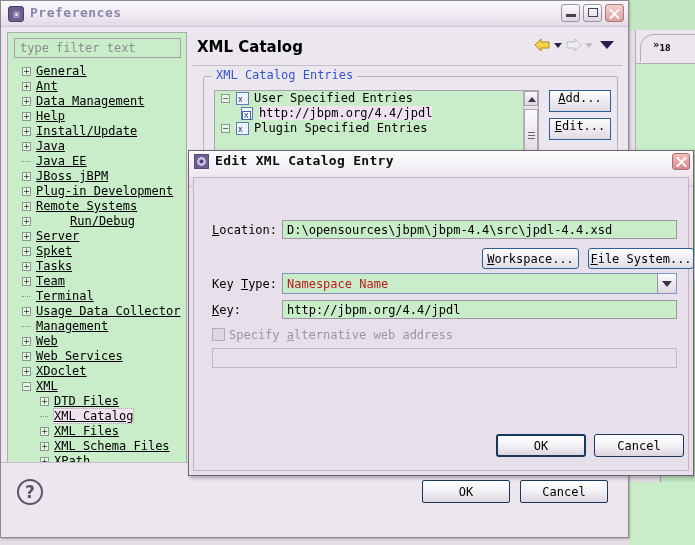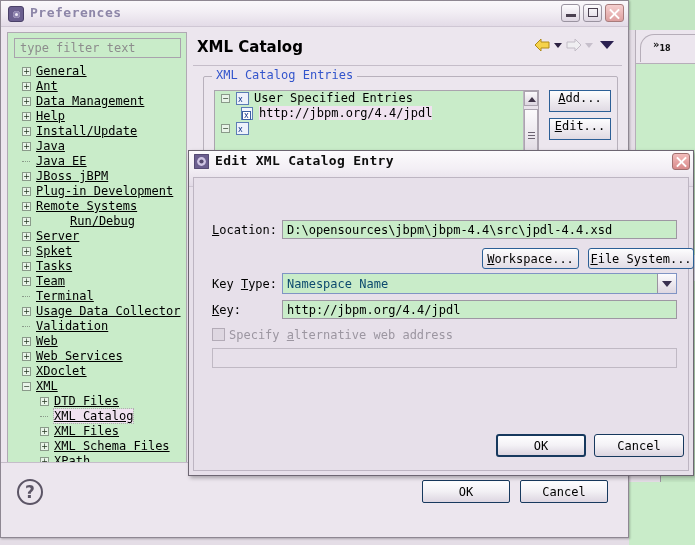--- a/index.html
+++ b/index.html
@@ -272,21 +272,21 @@
     border:1px solid #2c5f96; border-radius:3px;
     font-family:"DejaVu Sans Mono", monospace; font-size:12px; color:#000;
     display:flex; align-items:center; justify-content:center; cursor:pointer;
   }
   .dlg-btn u { text-decoration:underline; }
   #keytype-combo {
     position:absolute; left:88px; top:95px; width:395px; height:21px;
     border:1px solid #8094c4; background:#c9ecc9; display:flex;
   }
   #keytype-val {
-    flex:1; font-family:"DejaVu Sans Mono", monospace; font-size:12px; color:#0c4a6e;
+    flex:1; font-family:"DejaVu Sans Mono", monospace; font-size:12px; color:#b91c1c;
     padding:3px 0 0 4px;
   }
   #keytype-arrow {
     width:19px; background:linear-gradient(to bottom,#fcfbfd,#ded7e1);
     border-left:1px solid #9a93a0; display:flex; align-items:center; justify-content:center;
   }
   #keytype-arrow::after {
     content:""; border-left:5px solid transparent; border-right:5px solid transparent;
     border-top:6px solid #3a3050;
   }
@@ -422,21 +422,21 @@
           <div class="tnode">
             <span class="leafdots" style="left: 14px;"></span>
             <span class="lbl" style="left: 28px;">Terminal</span>
           </div>
           <div class="tnode">
             <span class="expander" style="left: 14px;">+</span>
             <span class="lbl" style="left: 28px; text-align: right;">Usage Data Collector</span>
           </div>
           <div class="tnode">
             <span class="leafdots" style="left: 14px;"></span>
-            <span class="lbl" style="left: 28px;">Validation</span>
+            <span class="lbl" style="left: 28px;">Management</span>
           </div>
           <div class="tnode">
             <span class="expander" style="left: 14px;">+</span>
             <span class="lbl" style="left: 28px;">Web</span>
           </div>
           <div class="tnode">
             <span class="expander" style="left: 14px;">+</span>
             <span class="lbl" style="left: 28px;">Web Services</span>
           </div>
           <div class="tnode">
@@ -504,20 +504,21 @@
                 <span class="xicon"></span>
                 <span class="ctext">User Specified Entries</span>
               </div>
               <div class="centry child">
                 <span class="docicon"></span>
                 <span class="ctext">http://jbpm.org/4.4/jpdl</span>
               </div>
               <div class="centry">
                 <span class="cexp">−</span>
                 <span class="xicon"></span>
+                <span class="ctext">Plugin Specified Entries</span>
               </div>
             </div>
           <div id="cat-scrollbar">
             <div class="sb-up"></div>
             <div class="sb-thumb">
                 <span class="sb-grip"></span>
               </div>
           </div>
         </div>
 

